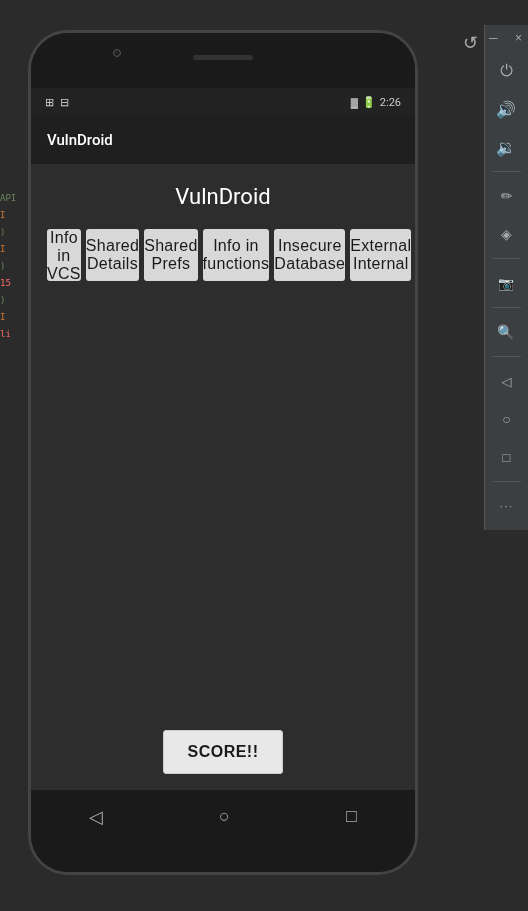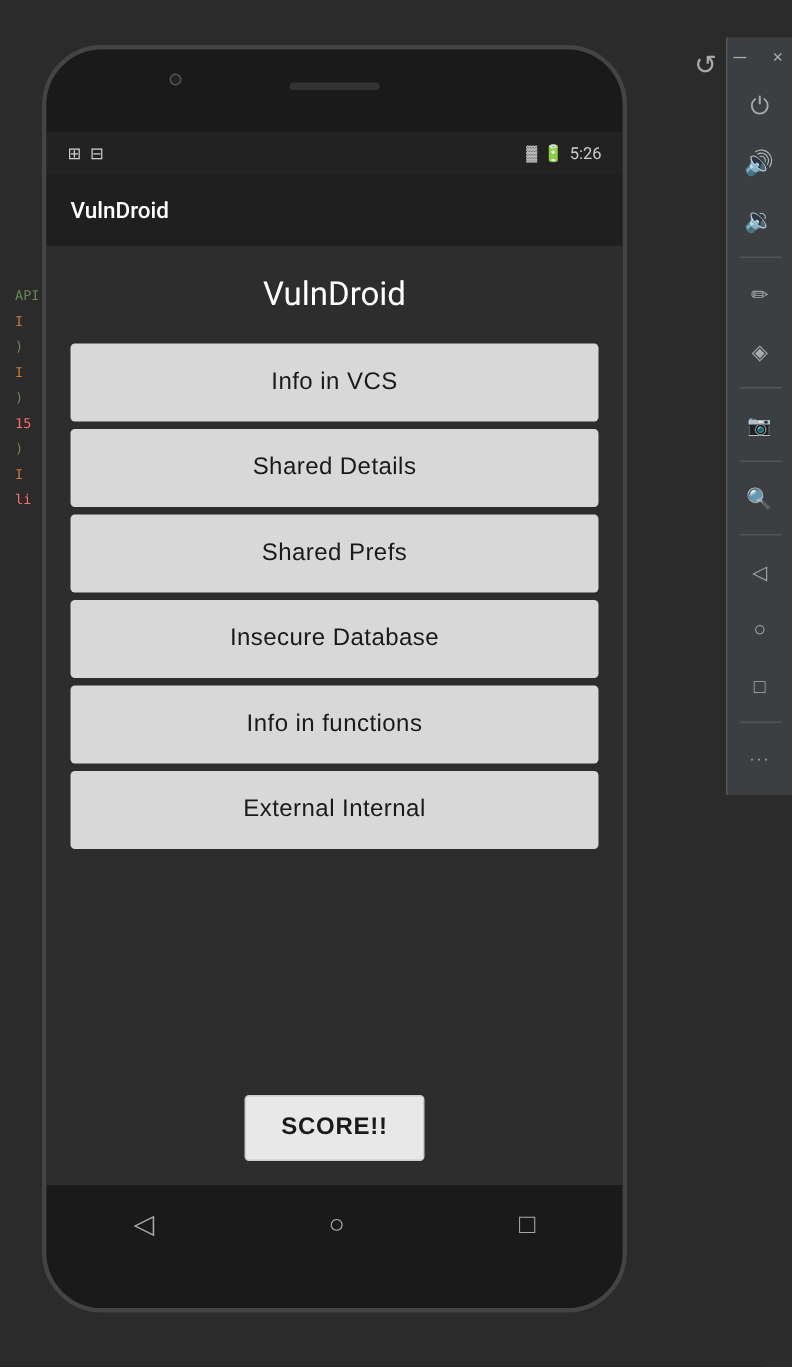--- a/index.html
+++ b/index.html
@@ -128,24 +128,23 @@
     .app-title {
       color: #ffffff;
       font-size: 22px;
       font-weight: 400;
       margin-bottom: 20px;
     }
 
     .menu-buttons {
       width: 100%;
       display: flex;
-      flex-direction: column;
+      flex-direction: row;
       gap: 5px;
       flex: 1;
-      align-items: center;
     }
 
     .menu-btn {
       background: #d8d8d8;
       border: none;
       border-radius: 3px;
       height: 52px;
       width: 100%;
       font-size: 16px;
       color: #1a1a1a;
@@ -260,21 +259,20 @@
     
     .left-code {
       position: absolute;
       left: 0;
       top: 190px;
       width: 26px;
       color: #6a8759;
       font-size: 9px;
       line-height: 17px;
       font-family: monospace;
-      padding-left: 10px;
     }
 
     
     .undo-icon {
       position: absolute;
       right: 50px;
       top: 32px;
       color: #aaa;
       font-size: 18px;
       cursor: pointer;
@@ -307,38 +305,38 @@
   </div>
 
   <div class="status-bar">
     <div class="status-bar-left">
       <span>⊞</span>
       <span style="margin-left:3px;">⊟</span>
     </div>
     <div class="status-bar-right">
       <span class="signal-icon">▓</span>
       <span>🔋</span>
-      <span>5:26</span>
+      <span>2:26</span>
     </div>
   </div>
 
   <div class="app-bar">
     <span class="app-bar-title">VulnDroid</span>
   </div>
 
   <div class="screen">
     <div class="app-title">VulnDroid</div>
 
     <div class="menu-buttons">
 
     <button class="menu-btn">Info in VCS</button>
         <button class="menu-btn">Shared Details</button>
         <button class="menu-btn">Shared Prefs</button>
+        <button class="menu-btn">Info in functions</button>
         <button class="menu-btn">Insecure Database</button>
-        <button class="menu-btn">Info in functions</button>
         <button class="menu-btn">External Internal</button>
       </div>
 
     <button class="score-btn">SCORE!!</button>
   </div>
 
   <div class="nav-bar">
     <span class="nav-icon">◁</span>
     <span class="nav-icon">○</span>
     <span class="nav-icon">□</span>

